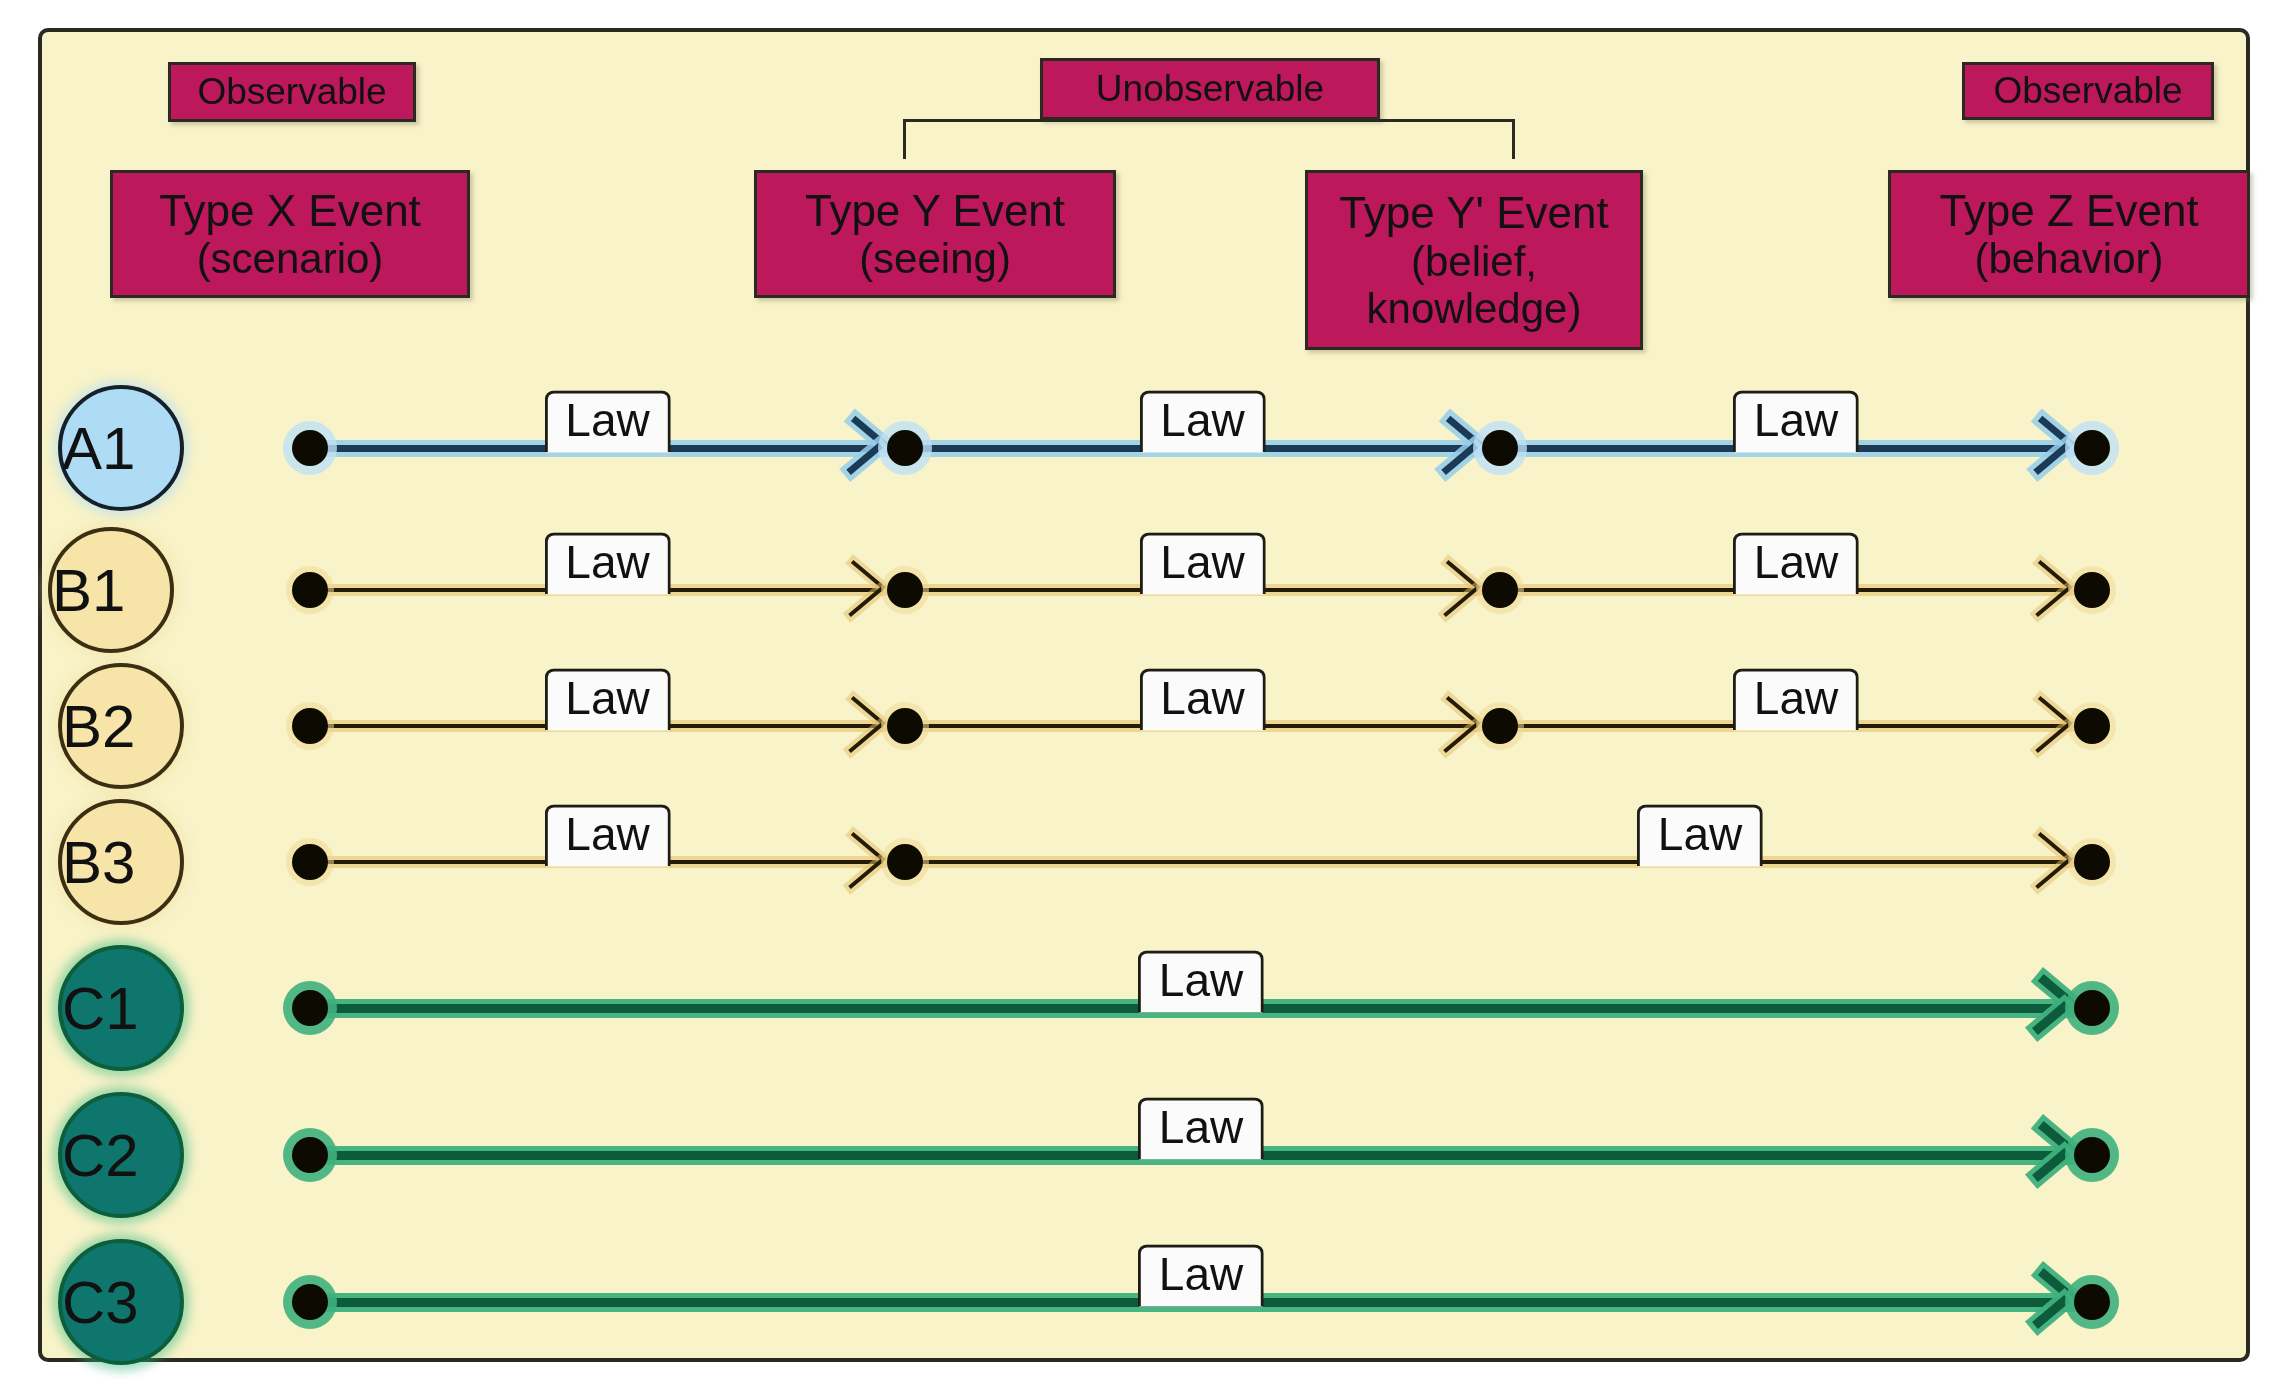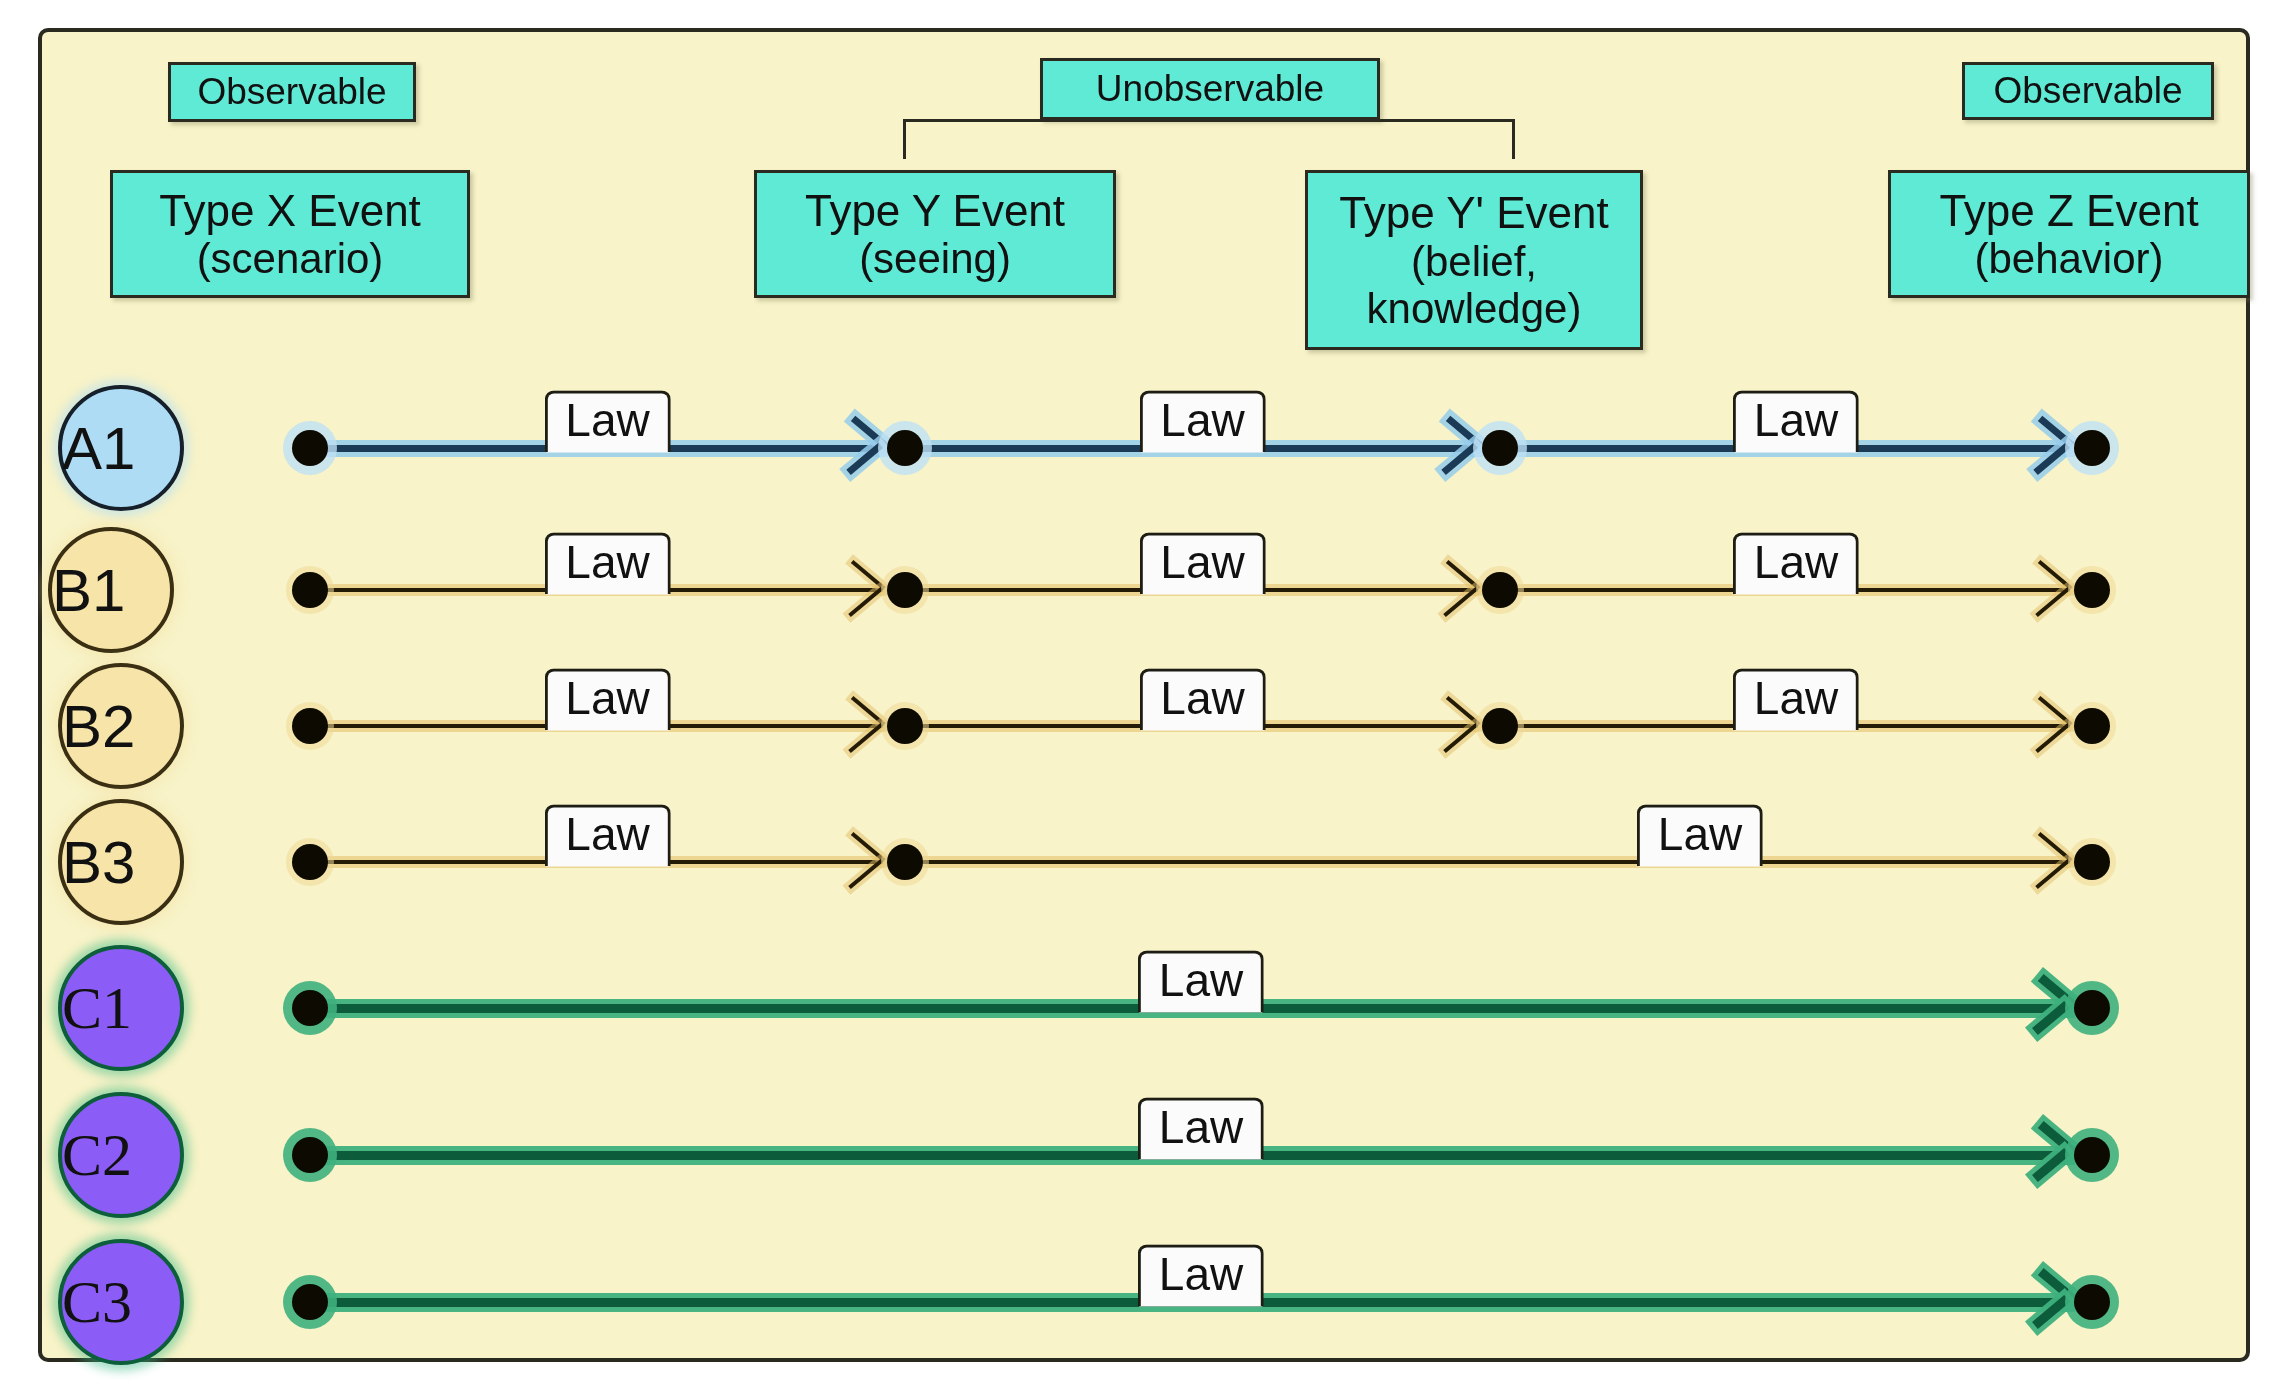--- a/index.html
+++ b/index.html
@@ -9,21 +9,21 @@
 
   
   .panel{
     position:absolute;left:38px;top:28px;width:2212px;height:1334px;
     background:#f8f3c8;border:4px solid #2b2a20;border-radius:10px;
     box-sizing:border-box;
   }
 
   
   .chip{
-    position:absolute;background:#5eead4;border:3px solid #2b2a20;
+    position:absolute;background:#be185d;border:3px solid #2b2a20;
     box-sizing:border-box;display:flex;align-items:center;justify-content:center;
     color:#111;line-height:1.12;text-align:center;
     box-shadow:3px 3px 4px rgba(120,120,90,.35);
   }
   .chip.small{font-size:37px;padding:4px 14px;}
   .chip.big{font-size:44px;padding:6px 10px;flex-direction:column;}
   .chip.big .sub{font-size:42px;}
 
   
   .bracket{position:absolute;border:3px solid #2b2a20;border-top:none;
@@ -32,21 +32,21 @@
 
   
   .idcircle{
     position:absolute;width:126px;height:126px;border-radius:50%;
     border:4px solid #7f1d1d;box-sizing:border-box;
     display:flex;align-items:center;justify-content:flex-start;
     font-size:60px;color:#111;
   }
   .idcircle.a{background:#aedcf5;border-color:#16202a;box-shadow:0 0 10px 5px rgba(174,220,245,.55);}
   .idcircle.b{background:#f6e4a8;border-color:#3a2f12;box-shadow:0 0 10px 5px rgba(246,228,168,.5);}
-  .idcircle.c{background:#8b5cf6;border-color:#0d5f3c;box-shadow:0 0 10px 6px rgba(53,185,131,.45);font-family:Liberation Serif, serif;}
+  .idcircle.c{background:#0f766e;border-color:#0d5f3c;box-shadow:0 0 10px 6px rgba(53,185,131,.45);}
 
   
   .row{position:absolute;left:0;right:0;height:0;}
 
   .edge{position:absolute;height:0;}
   .edge .line{position:absolute;left:0;right:0;top:50%;}
 
   
   .edge.a .line{height:7px;margin-top:-3.5px;
     background:#1b3a56;

